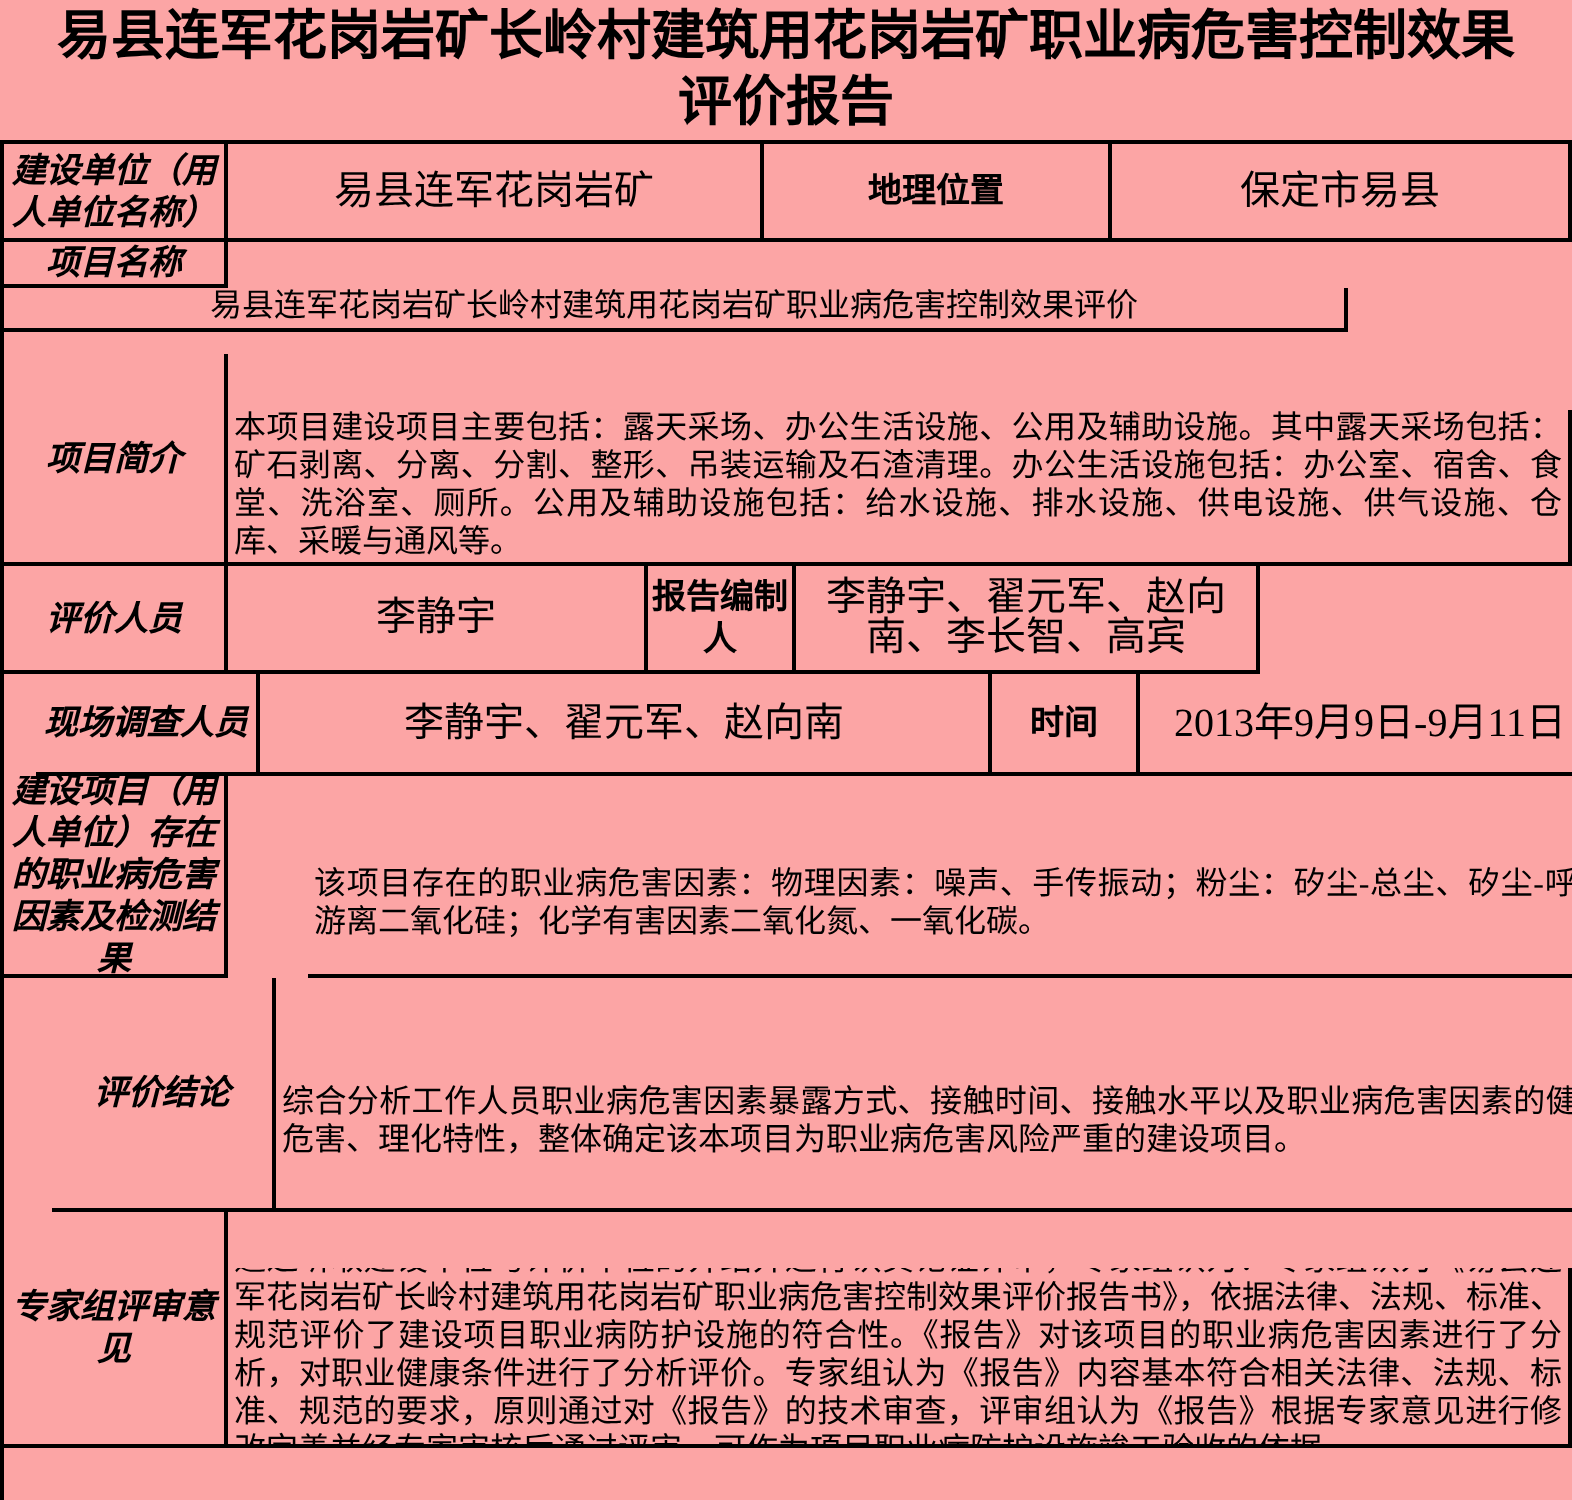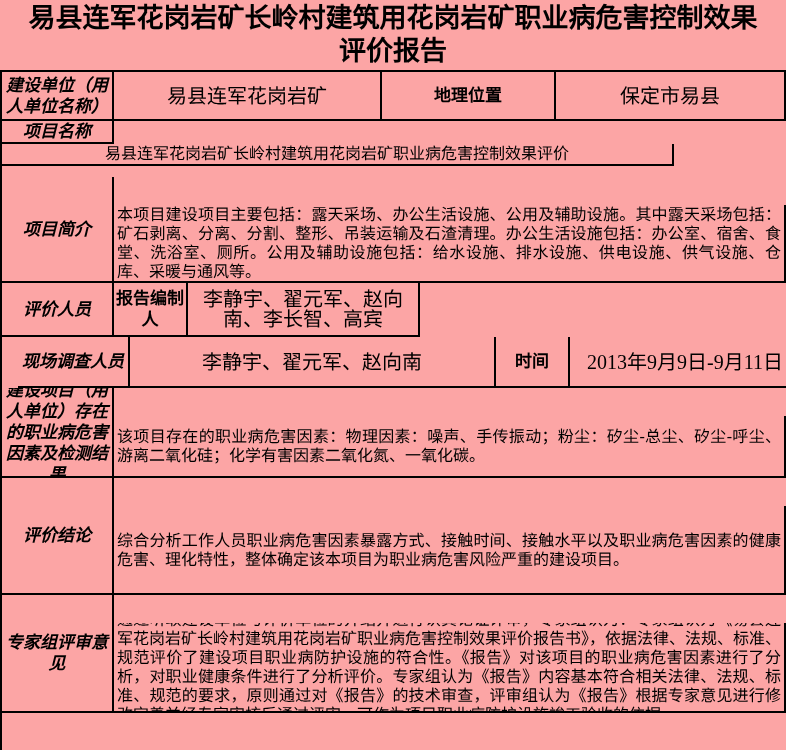--- a/index.html
+++ b/index.html
@@ -63,22 +63,22 @@
     word-break: break-all;
     padding: 0 3px;
   }
 
   
   .r1 { height: 49px; }
   .r2 { height: 56px; flex-direction: column; }
   .r3 { height: 106px; }
   .r4 { height: 54px; }
   .r5 { height: 51px; padding-left: 16px; }
-  .r6 { height: 90px; }
-  .r7 { height: 117px; }
+  .r6 { height: 101px; gap: 40px; }
+  .r7 { height: 117px; padding-left: 24px; }
   .r8 { height: 118px; }
 
   
   .w112 { width: 112px; font-style: italic; }
   .w268 { width: 268px; }
   .w174 { width: 174px; }
   .w230 { width: 230px; }
   .w672 { width: 672px; }
   .w156 { width: 156px; }
   .w210 { width: 210px; }
@@ -112,20 +112,21 @@
 
     <div class="row r3">
       <div class="cell label w112">项目简介</div>
       <div class="cell para w672">
         <span class="para-text">本项目建设项目主要包括：露天采场、办公生活设施、公用及辅助设施。其中露天采场包括：矿石剥离、分离、分割、整形、吊装运输及石渣清理。办公生活设施包括：办公室、宿舍、食堂、洗浴室、厕所。公用及辅助设施包括：给水设施、排水设施、供电设施、供气设施、仓库、采暖与通风等。</span>
       </div>
     </div>
 
     <div class="row r4">
       <div class="cell label w112">评价人员</div>
+      <div class="cell value w210">李静宇</div>
       <div class="cell label w74">报告编制人</div>
       <div class="cell value w232">李静宇、翟元军、赵向南、李长智、高宾</div>
     </div>
 
     <div class="row r5">
       <div class="cell label w112">现场调查人员</div>
       <div class="cell value w366">李静宇、翟元军、赵向南</div>
       <div class="cell label w74">时间</div>
       <div class="cell value w232">2013年9月9日-9月11日</div>
     </div>

